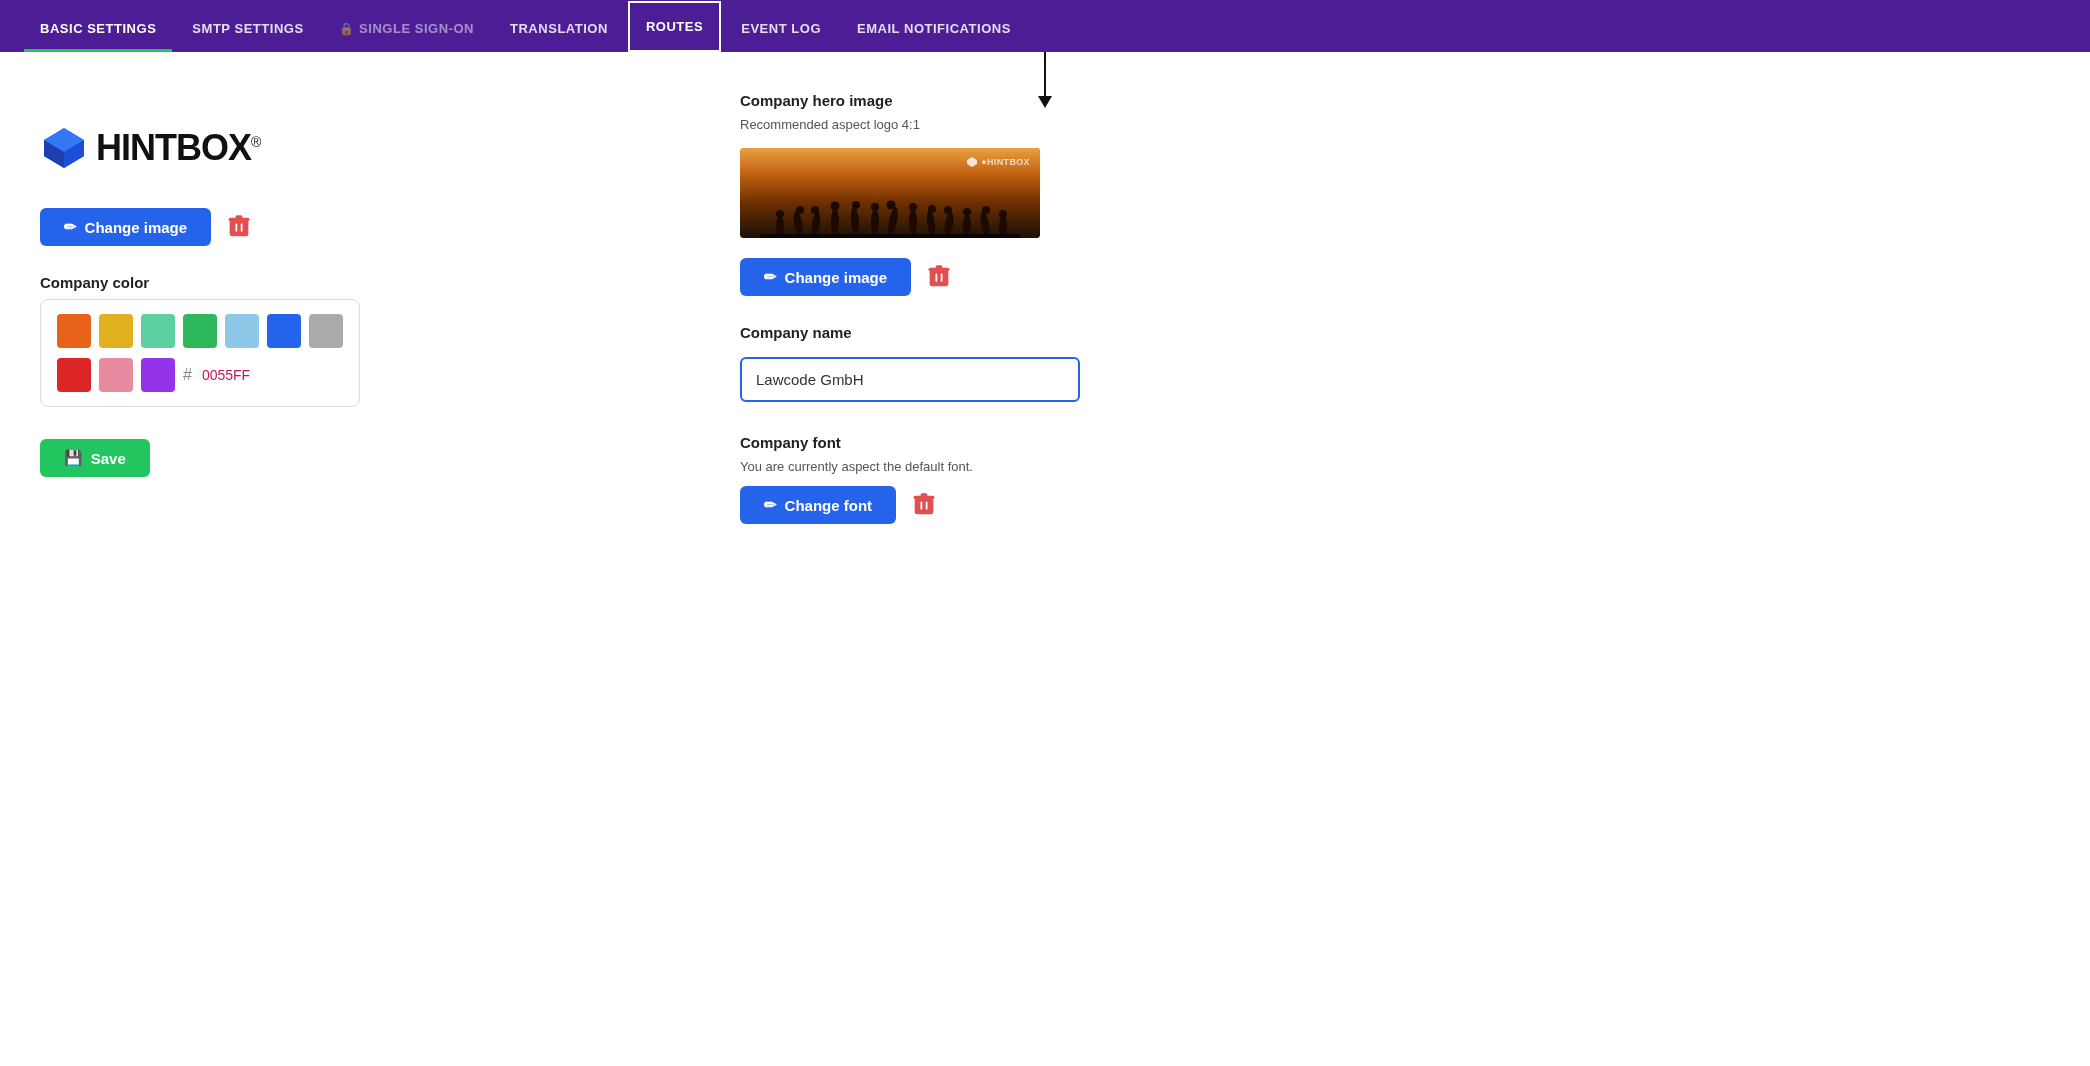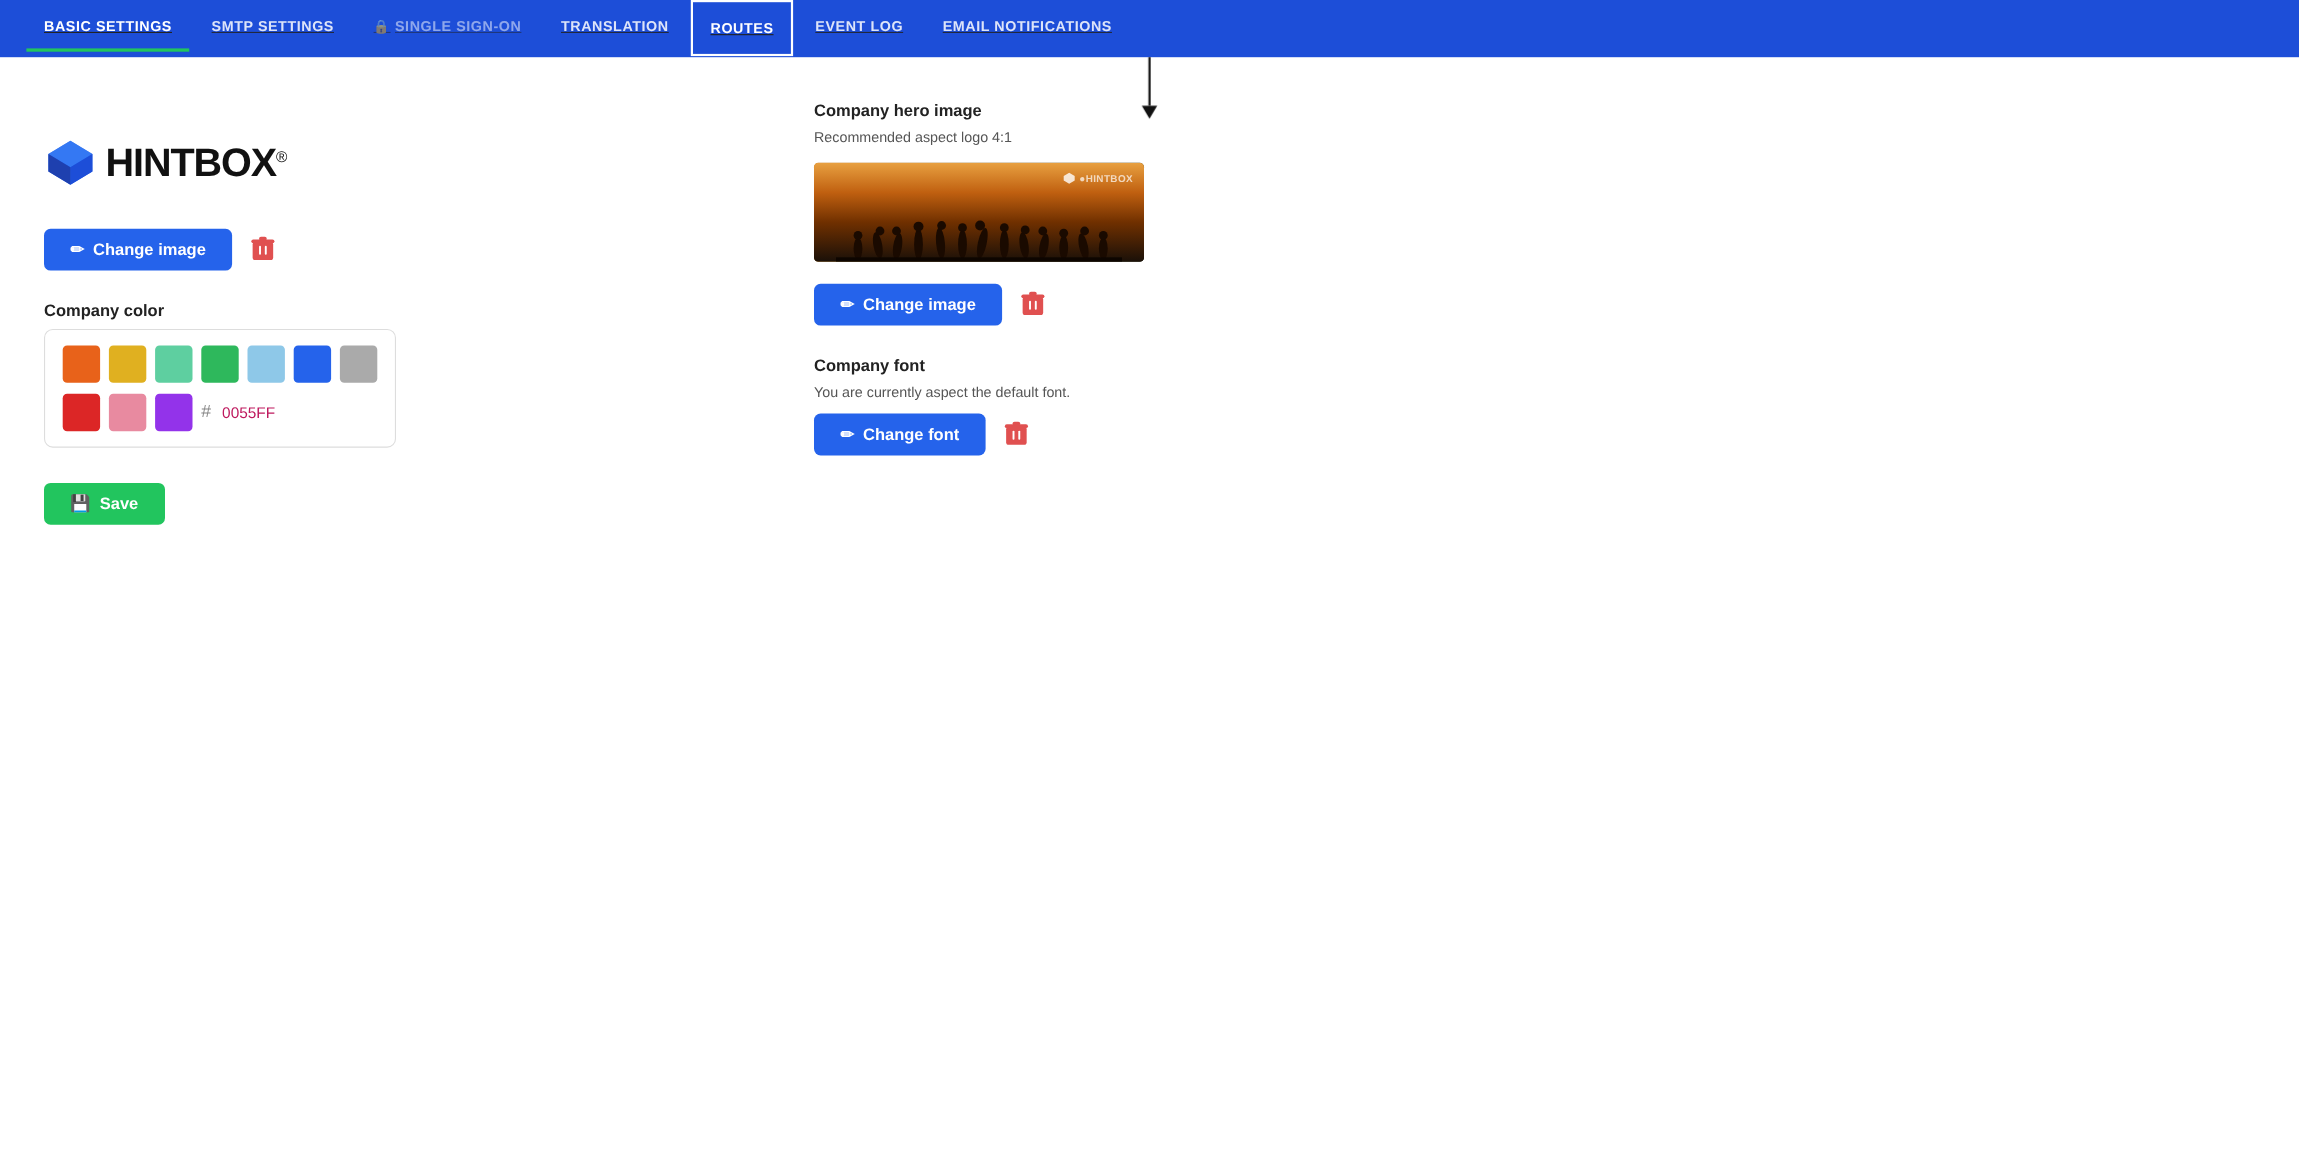--- a/index.html
+++ b/index.html
@@ -1,26 +1,25 @@
 <!DOCTYPE html>
 <html><head>
   <meta charset="utf-8">
   <style>
     * { box-sizing: border-box; margin: 0; padding: 0; }
     body { font-family: -apple-system, BlinkMacSystemFont, 'Segoe UI', sans-serif; background: #fff; color: #222; }
 
     
     .nav-bar {
-      background: #1d4ed8;
-      display: flex;
-      align-items: flex-start;
+      background: #4c1d95;
+      display: flex;
+      align-items: flex-end;
       padding: 0 24px;
       height: 52px;
       gap: 4px;
-      text-decoration: underline;
     }
     .nav-item {
       color: #fff;
       font-size: 13px;
       font-weight: 600;
       letter-spacing: 0.04em;
       padding: 16px 16px;
       cursor: pointer;
       position: relative;
       text-transform: uppercase;
@@ -376,20 +375,24 @@
             <rect x="4" y="6" width="16" height="14" rx="2" fill="#e05050"></rect>
             <rect x="9" y="9" width="1.5" height="7" rx="0.75" fill="white"></rect>
             <rect x="13.5" y="9" width="1.5" height="7" rx="0.75" fill="white"></rect>
             <rect x="3" y="4" width="18" height="3" rx="1.5" fill="#e05050"></rect>
             <rect x="9" y="2" width="6" height="3" rx="1.5" fill="#e05050"></rect>
           </svg>
         </button>
       </div>
     </div>
 
+    <div class="company-name-section">
+      <div class="section-label">Company name</div>
+      <input class="name-input" type="text" value="Lawcode GmbH" style="">
+    </div>
 
     <div class="font-section">
       <div class="section-label">Company font</div>
       <div class="section-sub">You are currently aspect the default font.</div>
       <div class="btn-row">
         <button class="btn-blue">
           <span>✏</span>
           <span>Change font</span>
         </button>
         <button class="trash-btn">

